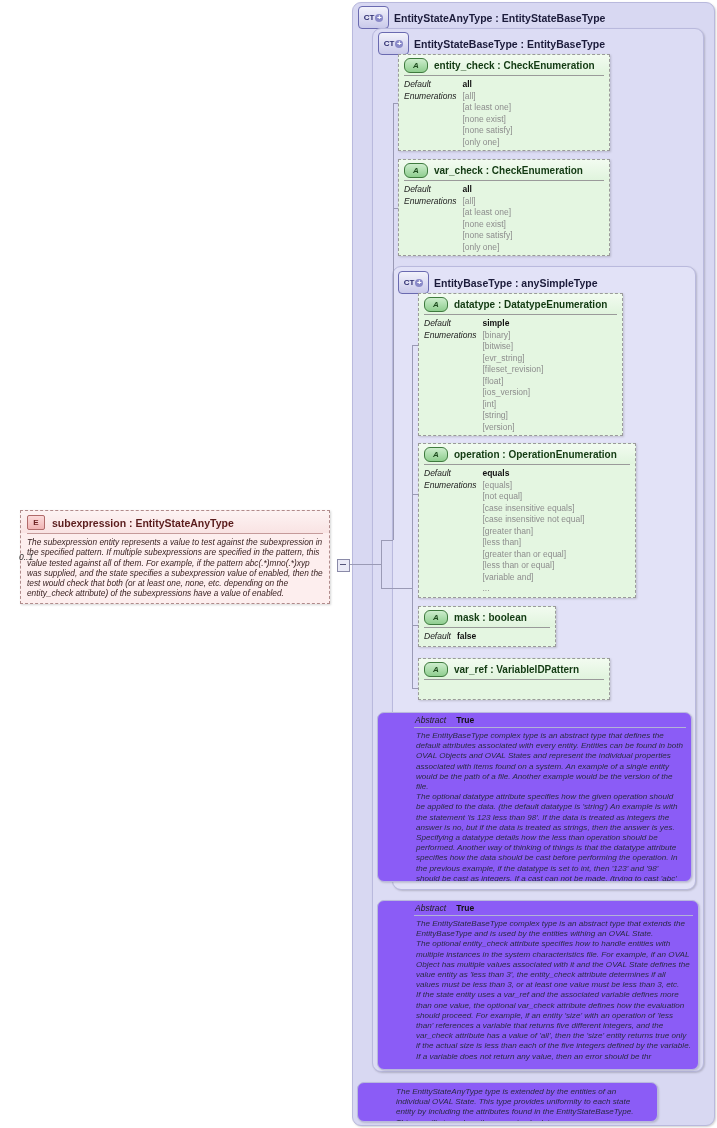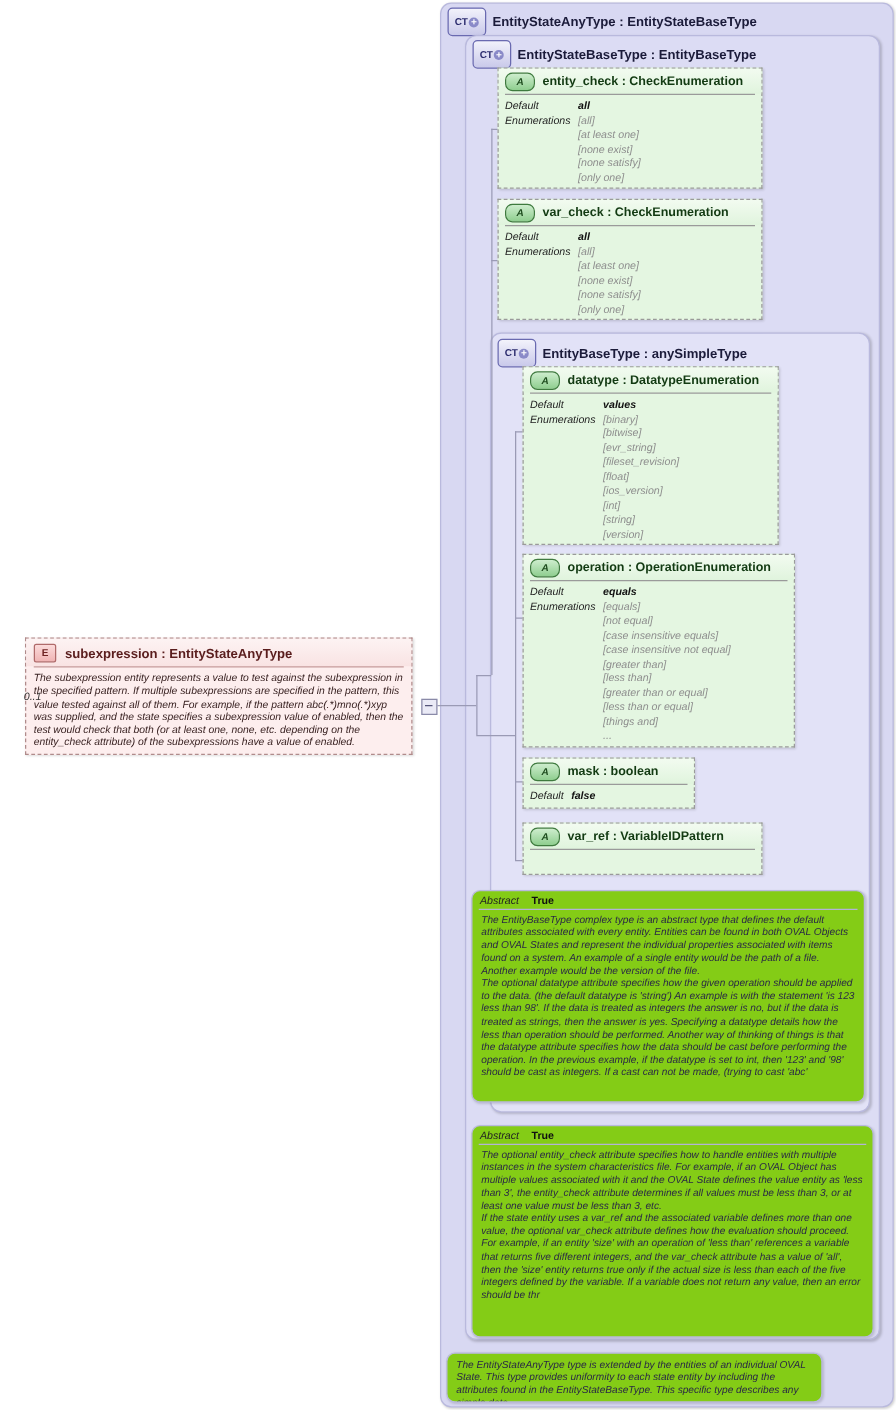--- a/index.html
+++ b/index.html
@@ -58,21 +58,21 @@
   .attrbox .hdr{
     display:flex;align-items:center;gap:6px;padding:3px 5px 2px 5px;
     background:linear-gradient(#f2fbf0,#e0f4dd);
     font-size:10px;font-weight:bold;color:#123a12;white-space:nowrap;
   }
   .attrbox .rule{height:1px;background:#9a9a9a;margin:0 5px;}
   .attrbox .body{display:flex;padding:3px 5px 4px 5px;gap:6px;}
   .attrbox .keycol{
     font-style:italic;color:#222;font-size:8.5px;line-height:11.5px;white-space:nowrap;
   }
-  .attrbox .valcol{font-size:8.5px;line-height:11.5px;font-style:italic;}
+  .attrbox .valcol{font-size:8.5px;line-height:11.5px;}
   .attrbox .valcol .def{font-weight:bold;color:#111;}
   .attrbox .valcol .enum{color:#8d8d8d;}
   .attrbox .valcol .pat{color:#7c7c7c;font-size:8px;}
 
   
   .elembox{
     background:#fdeeee;border:1px dashed #b08b8b;
     box-shadow:1px 1px 2px rgba(0,0,0,.16);
   }
   .elembox .hdr{
@@ -80,22 +80,22 @@
     background:linear-gradient(#fdf3f3,#f9e3e3);
     font-size:10.5px;font-weight:bold;color:#5a1d1d;white-space:nowrap;
   }
   .elembox .rule{height:1px;background:#c59a9a;margin:0 6px;}
   .elembox .doc{
     padding:3px 6px 5px 6px;font-style:italic;font-size:8.3px;line-height:10.3px;color:#3a2323;
   }
 
   
   .docpanel{
-    background:#84cc16;border:1px solid #b9b9dd;border-radius:7px;
-    box-shadow:1px 1px 2px rgba(0,0,0,.15);overflow:hidden;
+    background:#8b5cf6;border:1px solid #b9b9dd;border-radius:7px;
+    box-shadow:1px 1px 2px rgba(0,0,0,.15);overflow:hidden;padding-left:31px;
   }
   .docpanel .arow{
     display:flex;gap:10px;padding:2px 6px 2px 6px;font-size:8.5px;
   }
   .docpanel .arow .k{font-style:italic;color:#222;}
   .docpanel .arow .v{font-weight:bold;color:#111;}
   .docpanel .arule{height:1px;background:#b3b3d6;margin:0 5px;}
   .docpanel .dtext{
     padding:3px 7px 4px 7px;font-style:italic;font-size:8.1px;line-height:10.2px;color:#2a2a45;
   }
@@ -231,21 +231,21 @@
       </span>
     <span>datatype : DatatypeEnumeration</span>
   </div>
   <div class="rule"></div>
   <div class="body">
     <div class="keycol">
       <div>Default</div>
       <div>Enumerations</div>
     </div>
     <div class="valcol">
-      <div class="def">values</div>
+      <div class="def">simple</div>
       <div class="enum">[binary]</div>
       <div class="enum">[bitwise]</div>
       <div class="enum">[evr_string]</div>
       <div class="enum">[fileset_revision]</div>
       <div class="enum">[float]</div>
       <div class="enum">[ios_version]</div>
       <div class="enum">[int]</div>
       <div class="enum">[string]</div>
       <div class="enum">[version]</div>
     </div>
@@ -268,21 +268,21 @@
     <div class="valcol">
       <div class="def">equals</div>
       <div class="enum">[equals]</div>
       <div class="enum">[not equal]</div>
       <div class="enum">[case insensitive equals]</div>
       <div class="enum">[case insensitive not equal]</div>
       <div class="enum">[greater than]</div>
       <div class="enum">[less than]</div>
       <div class="enum">[greater than or equal]</div>
       <div class="enum">[less than or equal]</div>
-      <div class="enum">[things and]</div>
+      <div class="enum">[variable and]</div>
       <div class="enum">...</div>
     </div>
   </div>
 </div>
 
 <div class="abs attrbox" style="left:418px;top:606px;width:138px;height:41px;">
   <div class="hdr">
     <span class="tagA">
         <span>A</span>
       </span>
@@ -321,20 +321,21 @@
   </div>
 </div>
 
 <div class="abs docpanel" style="left:377px;top:900px;width:322px;height:170px;">
   <div class="arow">
     <span class="k">Abstract</span>
     <span class="v">True</span>
   </div>
   <div class="arule"></div>
   <div class="dtext">
+    <p>The EntityStateBaseType complex type is an abstract type that extends the EntityBaseType and is used by the entities withing an OVAL State.</p>
     <p>The optional entity_check attribute specifies how to handle entities with multiple instances in the system characteristics file. For example, if an OVAL Object has multiple values associated with it and the OVAL State defines the value entity as 'less than 3', the entity_check attribute determines if all values must be less than 3, or at least one value must be less than 3, etc.</p>
     <p>If the state entity uses a var_ref and the associated variable defines more than one value, the optional var_check attribute defines how the evaluation should proceed. For example, if an entity 'size' with an operation of 'less than' references a variable that returns five different integers, and the var_check attribute has a value of 'all', then the 'size' entity returns true only if the actual size is less than each of the five integers defined by the variable. If a variable does not return any value, then an error should be thr</p>
   </div>
 </div>
 
 <div class="abs docpanel" style="left:357px;top:1082px;width:301px;height:40px;">
   <div class="dtext" style="padding-top:4px;">
     <p>The EntityStateAnyType type is extended by the entities of an individual OVAL State. This type provides uniformity to each state entity by including the attributes found in the EntityStateBaseType. This specific type describes any simple data.</p>
   </div>
 </div>

